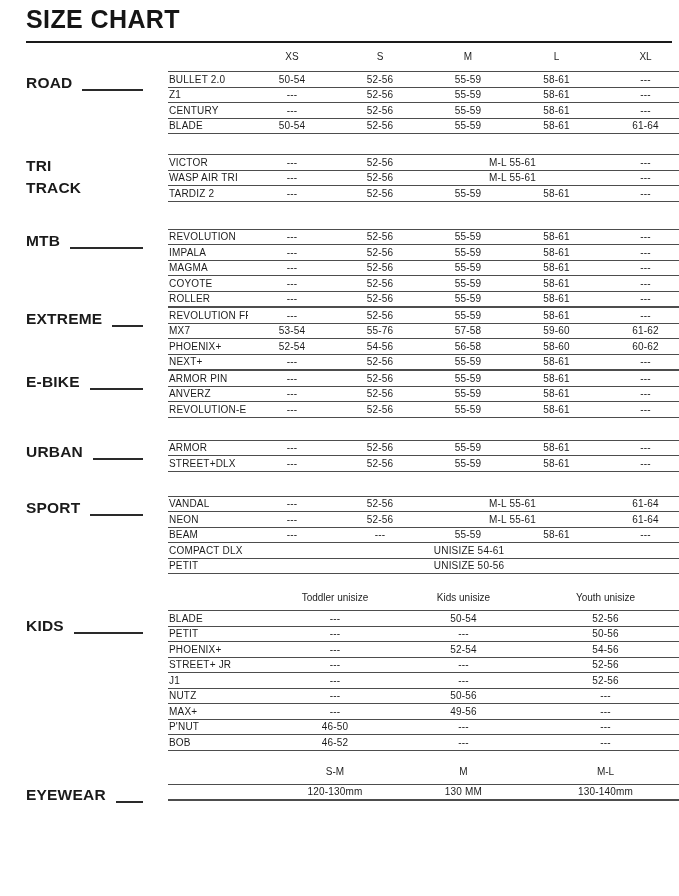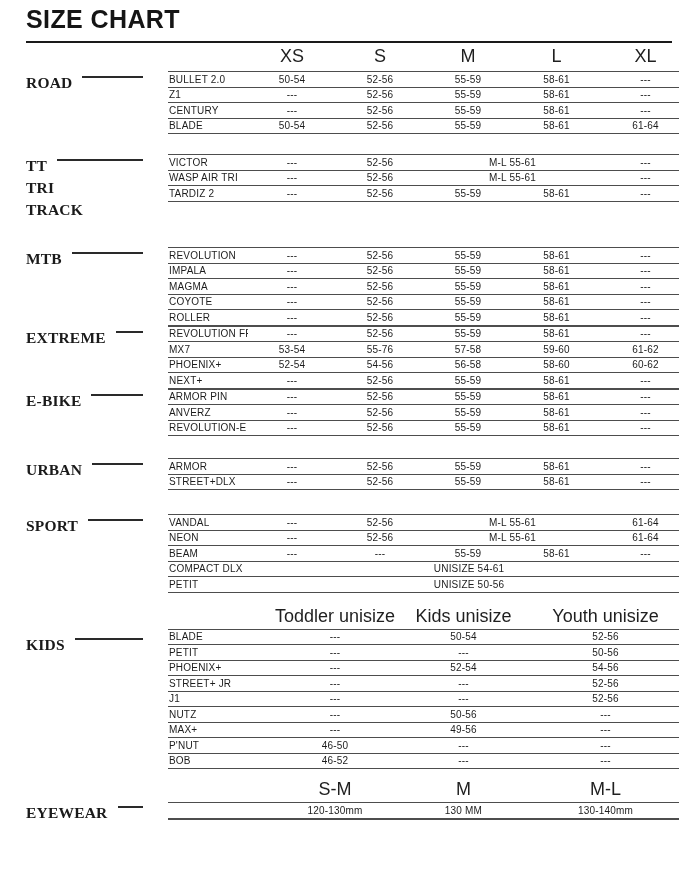--- a/index.html
+++ b/index.html
@@ -13,21 +13,21 @@
   .page-title {
     font-size:25px; font-weight:800; letter-spacing:0.4px;
     margin:5px 0 7px 0; color:#151515;
   }
   .title-rule { border-top:2px solid #1a1a1a; margin-bottom:2px; }
 
   .chart-section { display:flex; }
   .label-col { width:142px; flex:none; }
   .table-col { width:522px; flex:none; }
 
-  .label-row { display:flex; align-items:flex-start;font-family:Liberation Serif, serif; }
+  .label-row { display:flex; align-items:flex-end; }
   .sec-label {
     font-weight:bold; font-size:15.5px; letter-spacing:0.2px;
     line-height:17px; padding-top:3px; color:#1a1a1a; white-space:nowrap;
   }
   .multi .sec-label { line-height:21px; padding-top:1px; }
   .label-line { flex:1; border-top:2px solid #2a2a2a; margin:5px 25px 0 10px; }
 
   .pt28 { padding-top:28px; }
   .pt23 { padding-top:23px; }
 
@@ -35,21 +35,21 @@
   .size-table { border-top:1.5px solid #4d4d4d; }
   .size-table td {
     border-bottom:1.5px solid #4d4d4d; height:14.5px;
     font-size:10px; padding:0 1px; vertical-align:middle;
     white-space:nowrap; overflow:hidden;
   }
   .name-cell { text-align:left; letter-spacing:0.2px; }
   .val-cell { text-align:center; letter-spacing:0.2px; }
 
   .header-table td {
-    border:none; text-align:center; font-size:18px;
+    border:none; text-align:center; font-size:10px;
     height:23px; padding:0; vertical-align:middle; color:#1f1f1f;
   }
   .header-table { margin-bottom:1px; }
   .thick-bottom td { border-bottom-width:2.5px; }
 
   .mb2{margin-bottom:2px} .mb9{margin-bottom:9px} .mb12{margin-bottom:12px}
   .mb20{margin-bottom:20px} .mb21{} .mb22{margin-bottom:22px}
   .mb24{margin-bottom:24px} .mb27{margin-bottom:27px}
 </style>
 </head>
@@ -137,24 +137,20 @@
               <td class="val-cell">61-64</td>
             </tr>
           </tbody>
       </table>
     </div>
   </section>
 
   <section class="chart-section mb27 multi">
     <div class="label-col">
       <div class="label-row">
-        <span class="sec-label">TT</span>
-        <span class="label-line"></span>
-      </div>
-      <div class="label-row">
           <span class="sec-label">TRI</span>
         </div>
       <div class="label-row">
           <span class="sec-label">TRACK</span>
         </div>
     </div>
     <div class="table-col">
       <table class="size-table">
         <colgroup>
             <col style="width:80px">

